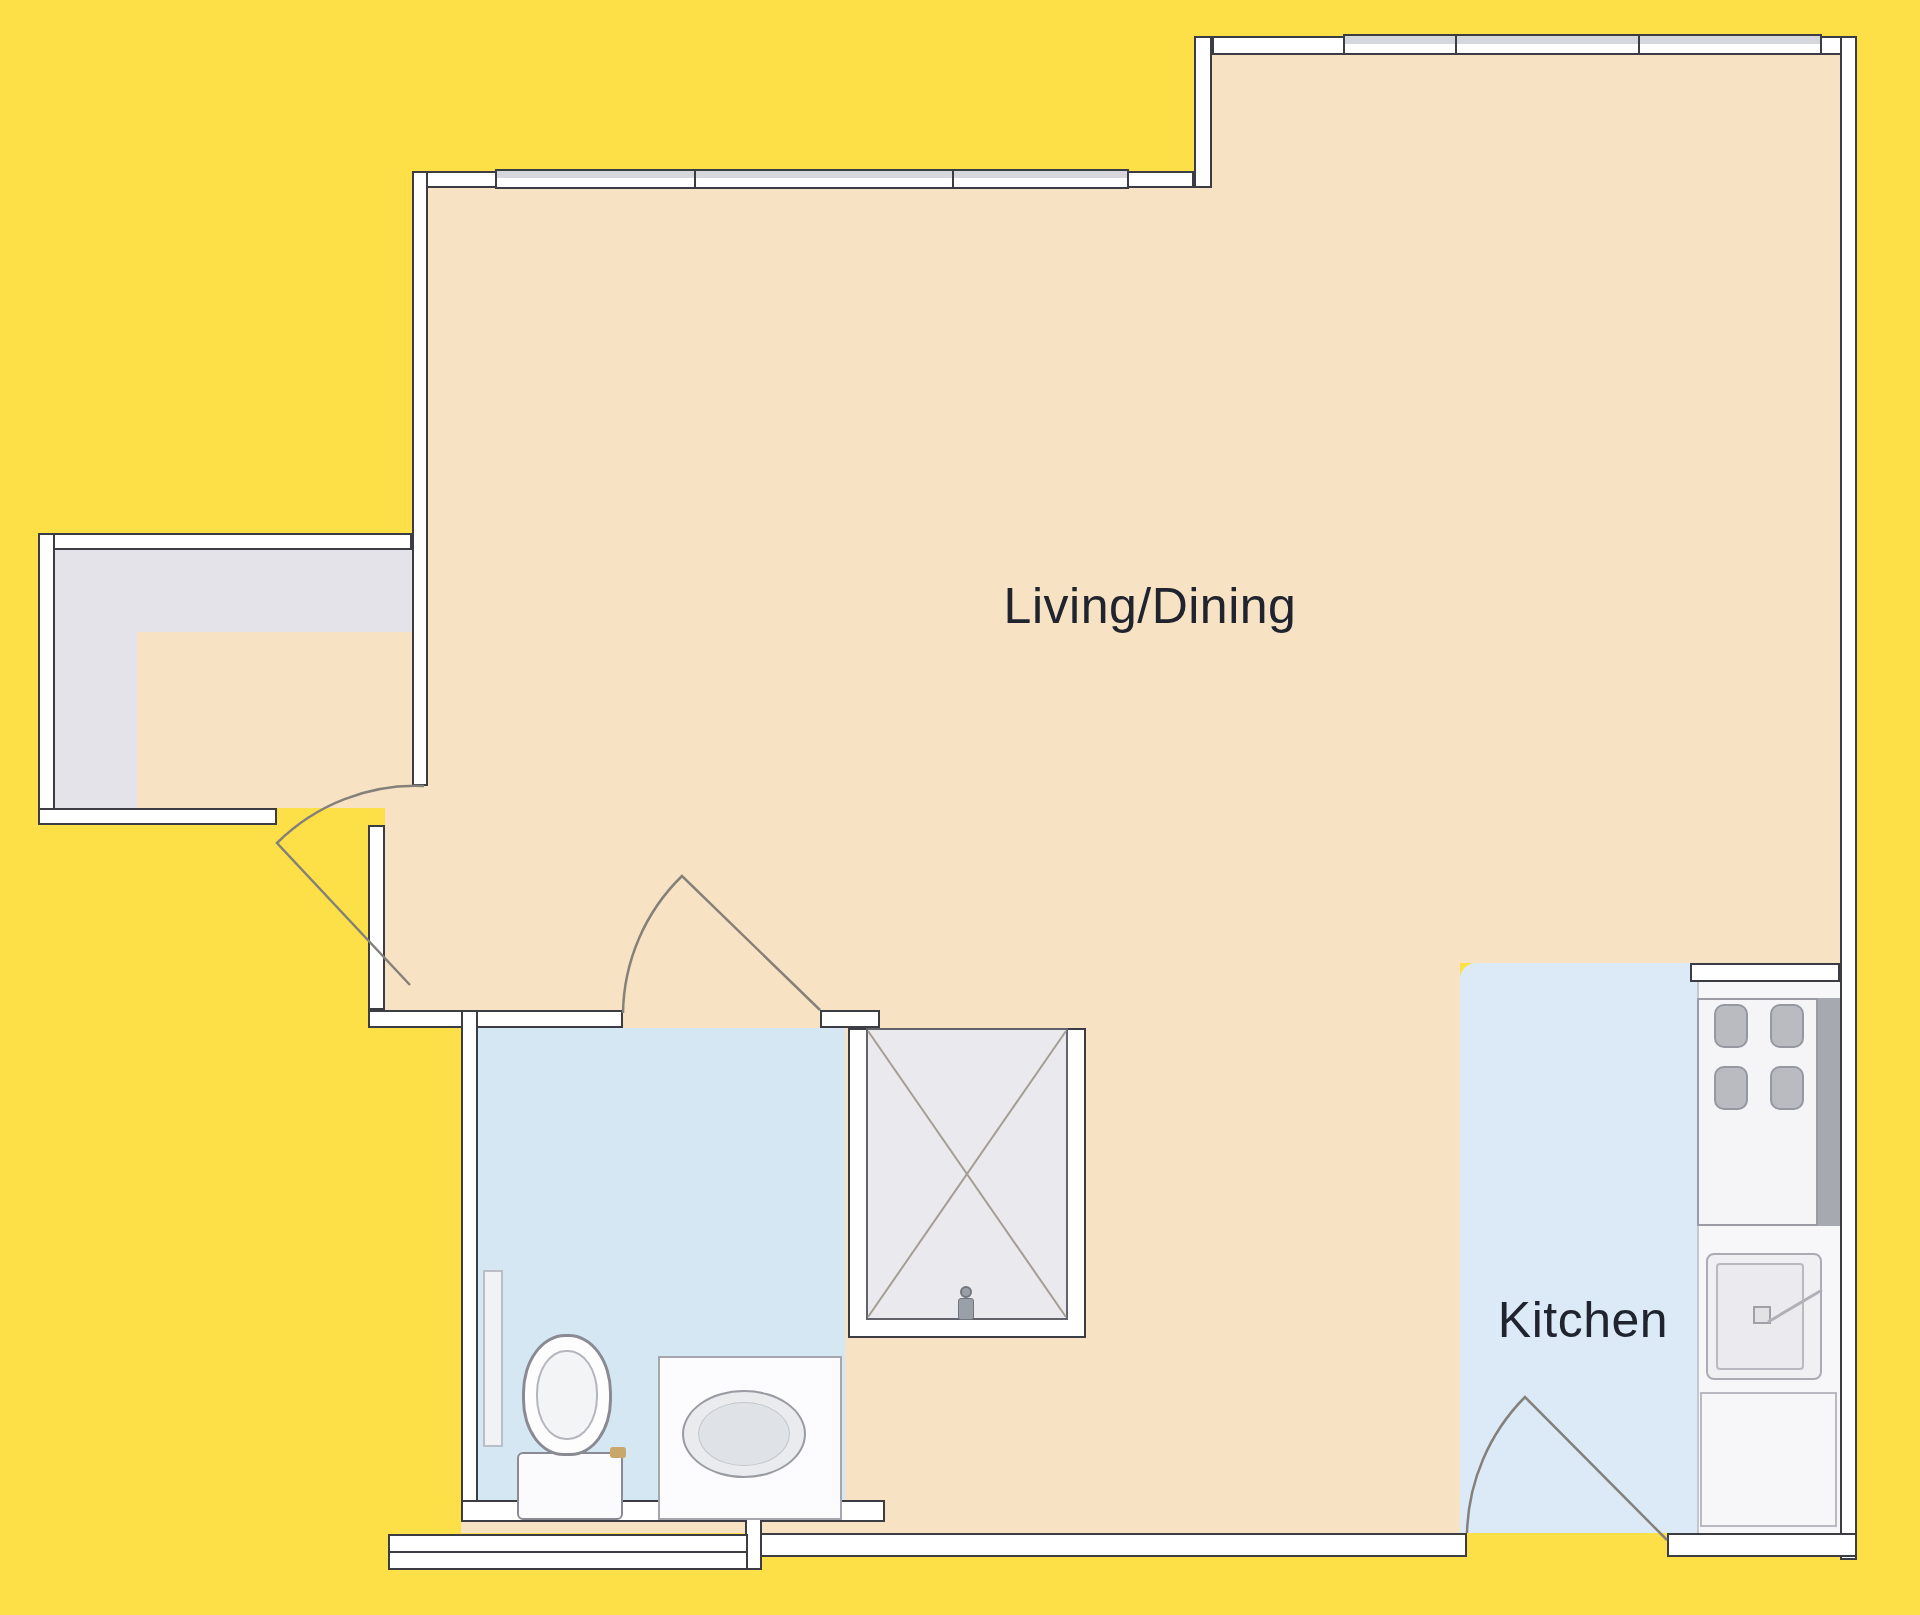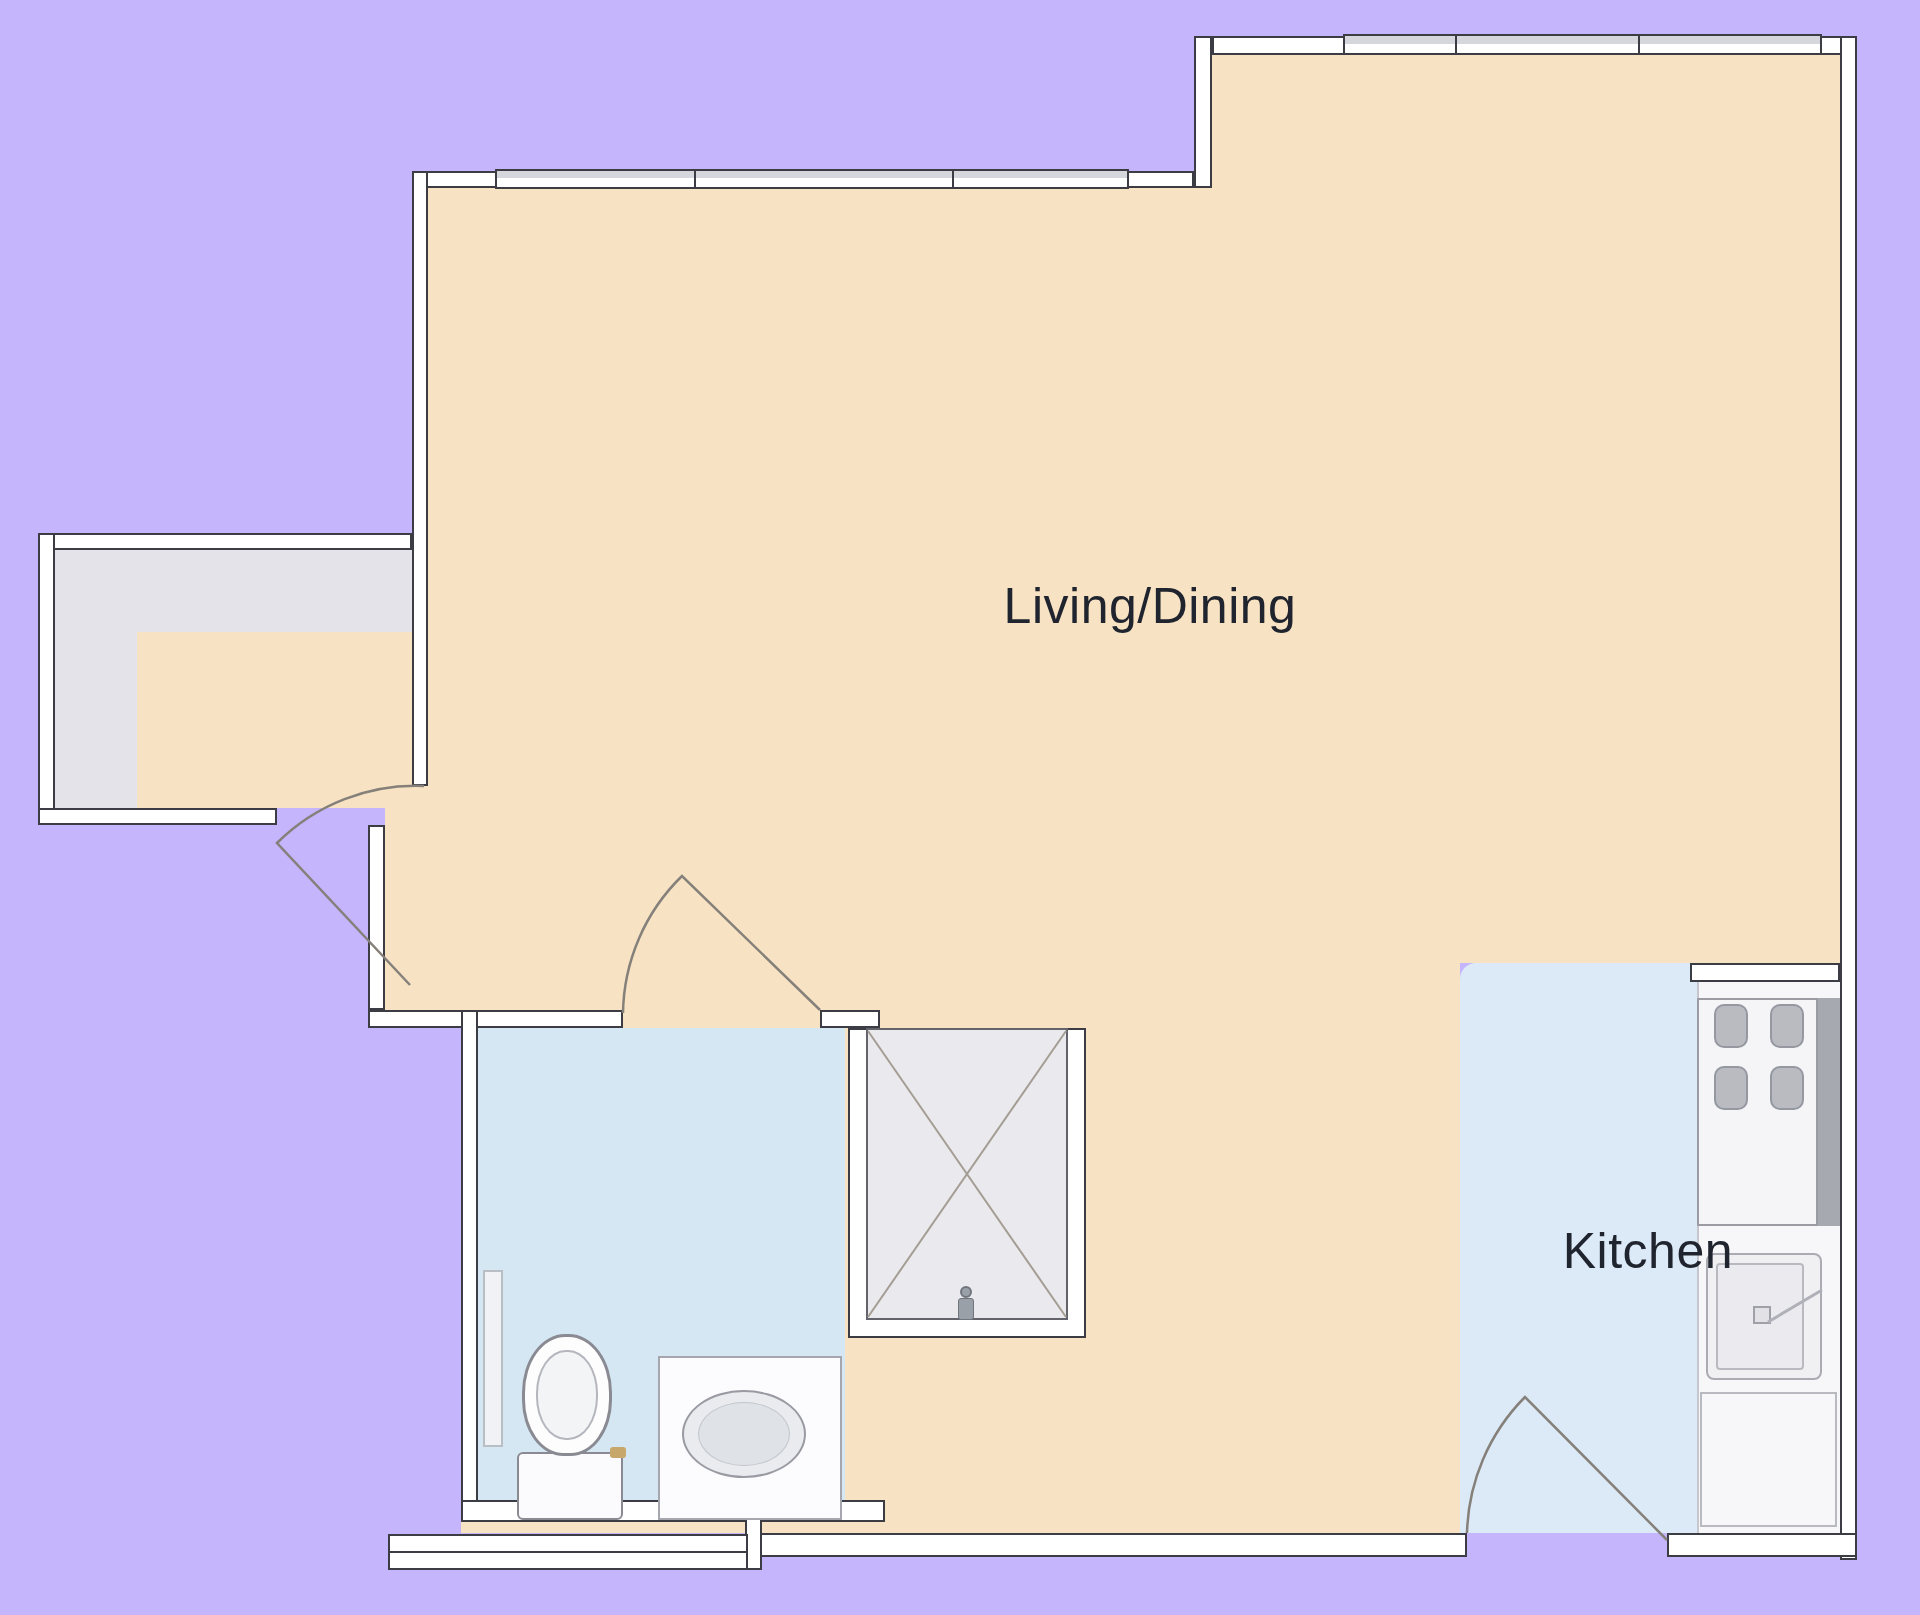--- a/index.html
+++ b/index.html
@@ -1,16 +1,16 @@
 <!DOCTYPE html>
 <html><head>
 <meta charset="utf-8">
 <style>
   html,body{margin:0;padding:0;background:#ffffff;}
-  #canvas{position:relative;width:1920px;height:1615px;background:#c4b5fd;overflow:hidden;
+  #canvas{position:relative;width:1920px;height:1615px;background:#fde047;overflow:hidden;
           font-family:"Liberation Sans",sans-serif;}
   .floor{position:absolute;}
   .wall{position:absolute;background:#ffffff;border:2px solid #3c3c45;box-sizing:border-box;}
   .win{position:absolute;background:linear-gradient(to bottom,#d6d6dd 0 46%,#ffffff 46% 100%);
        border:2px solid #3c3c45;box-sizing:border-box;}
   .win .mullion{position:absolute;top:0;bottom:0;width:2px;background:#3c3c45;}
   .winh{position:absolute;background:#ffffff;border:2px solid #3c3c45;box-sizing:border-box;}
   .winh .midline{position:absolute;left:0;right:0;top:46%;height:2px;background:#3c3c45;}
   .label{position:absolute;font-size:50px;font-weight:400;letter-spacing:.5px;color:#20242e;
          text-align:center;white-space:nowrap;}
@@ -120,15 +120,15 @@
     <g stroke="#b0b0b8" stroke-width="3" fill="none">
       <path d="M1822,1290 L1768,1322"></path>
     </g>
 
     <g stroke="#70757d" stroke-width="2" fill="#9aa0a8">
       <circle cx="966" cy="1292" r="5"></circle>
     </g>
   </svg>
 
   <div class="label" style="left:900px;top:577px;width:500px;">Living/Dining</div>
-  <div class="label" style="left:1433px;top:1222px;width:300px;text-align:right;">Kitchen</div>
+  <div class="label" style="left:1433px;top:1291px;width:300px;">Kitchen</div>
 
 </div>
 
 </body></html>

